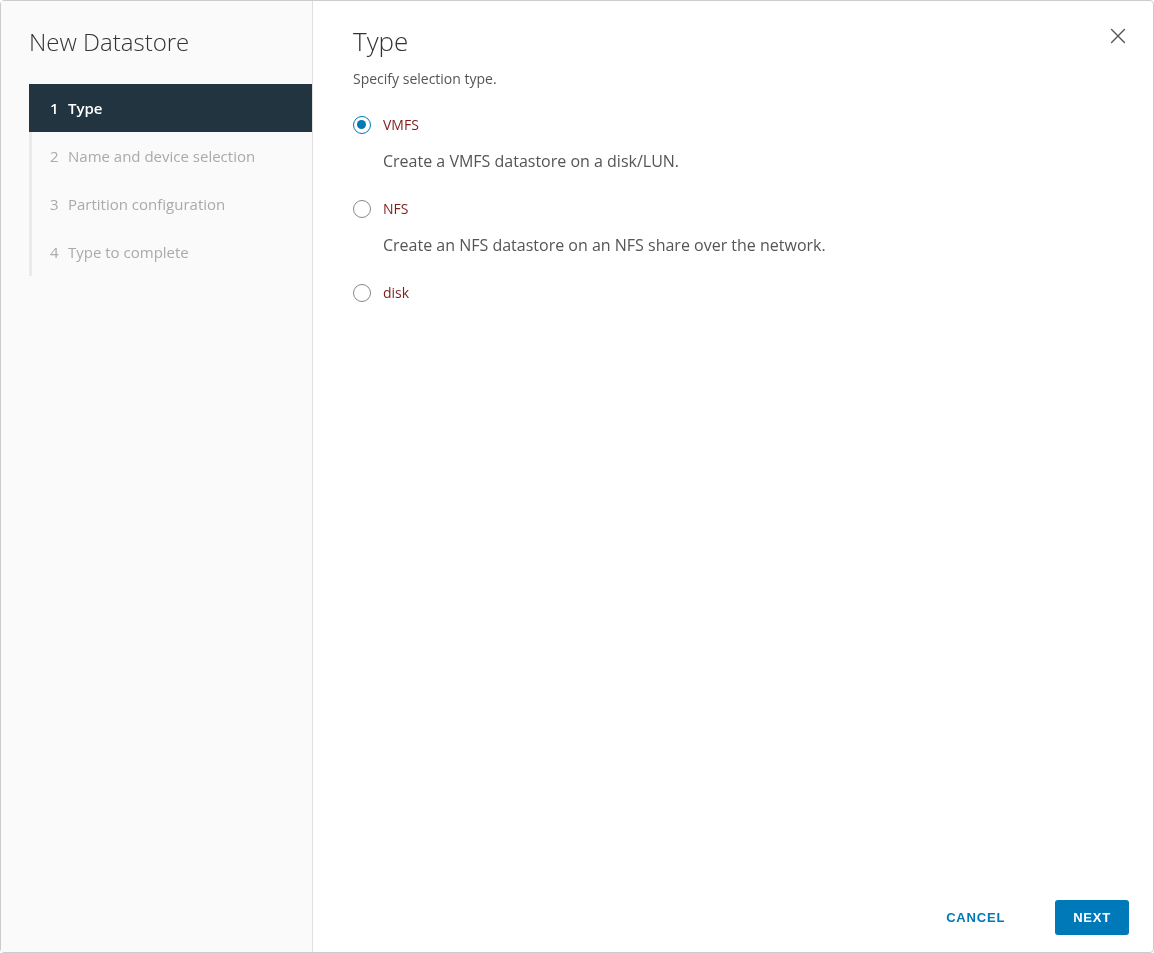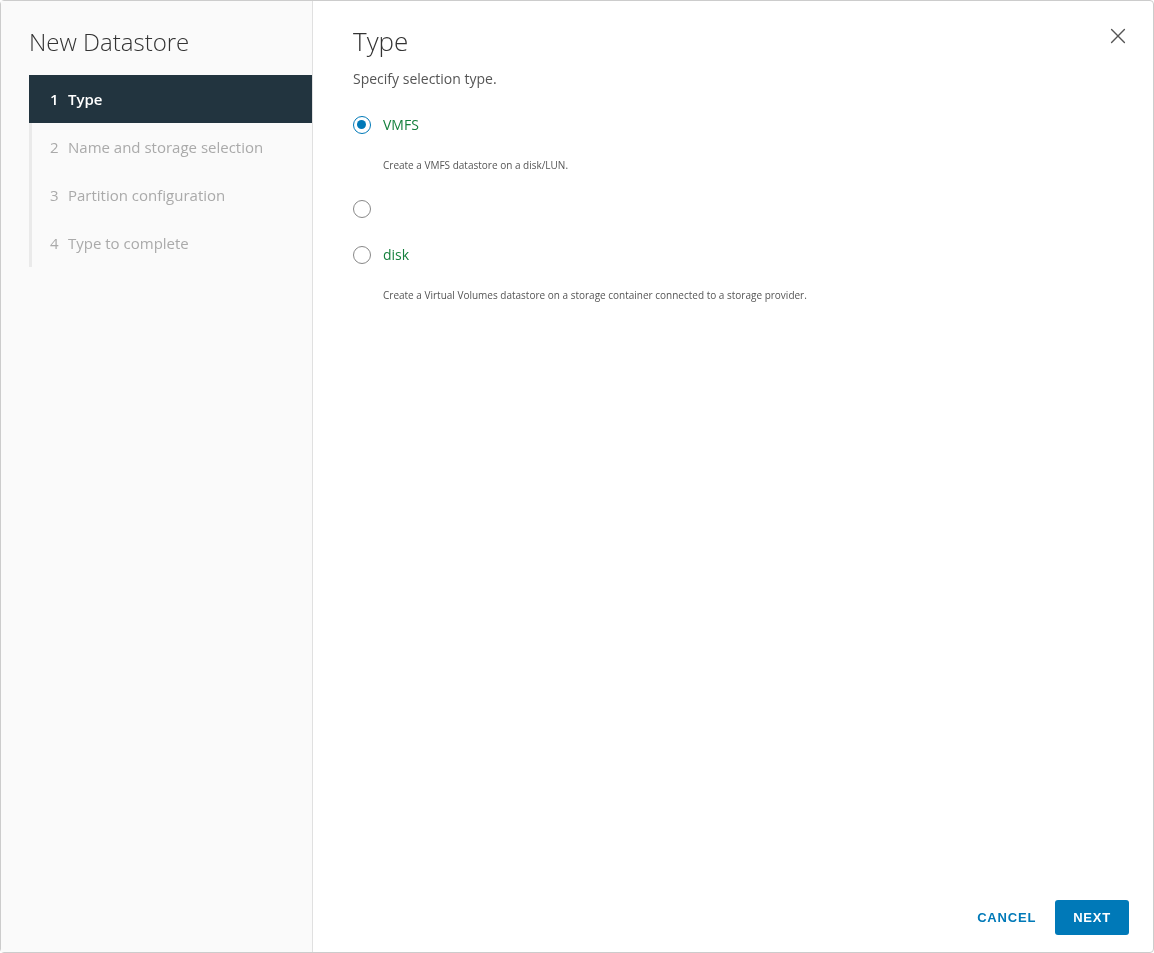--- a/index.html
+++ b/index.html
@@ -24,21 +24,21 @@
       width: 312px;
       flex-shrink: 0;
       background: #fafafa;
       border-right: 1px solid #e0e0e0;
       padding-top: 24px;
     }
     .wizard-title {
       font-size: 24px;
       font-weight: 300;
       color: #333;
-      padding: 0 28px 17px 28px;
+      padding: 0 28px 26px 28px;
     }
     .steps {
       list-style: none;
       border-left: 3px solid #eaeaea;
       margin-left: 28px;
     }
     .step {
       display: flex;
       align-items: center;
       height: 48px;
@@ -118,35 +118,35 @@
       height: 9px;
       background: #0079b8;
       border-radius: 50%;
     }
     .option-body {
       display: flex;
       flex-direction: column;
     }
     .option-label {
       font-size: 14px;
-      color: #15803d;
+      color: #7f1d1d;
       line-height: 18px;
     }
     .option-desc {
-      font-size: 10px;
+      font-size: 16px;
       color: #555;
-      margin-top: 24px;
+      margin-top: 16px;
     }
     .footer {
       height: 70px;
       display: flex;
       align-items: center;
       justify-content: flex-end;
       padding: 0 24px;
-      gap: 1px;
+      gap: 32px;
     }
     .btn {
       font-size: 13px;
       letter-spacing: 0.8px;
       font-weight: 600;
       padding: 10px 18px;
       border-radius: 3px;
       cursor: pointer;
       border: none;
       background: transparent;
@@ -166,21 +166,21 @@
 
   <aside class="sidebar">
     <h1 class="wizard-title">New Datastore</h1>
     <ul class="steps">
       <li class="step active">
         <span class="step-number">1</span>
         <span>Type</span>
       </li>
       <li class="step">
         <span class="step-number">2</span>
-        <span>Name and storage selection</span>
+        <span>Name and device selection</span>
       </li>
       <li class="step">
         <span class="step-number">3</span>
         <span>Partition configuration</span>
       </li>
       <li class="step">
         <span class="step-number">4</span>
         <span>Type to complete</span>
       </li>
     </ul>
@@ -202,27 +202,30 @@
       <div class="option">
         <span class="radio selected"></span>
         <div class="option-body">
           <span class="option-label">VMFS</span>
           <span class="option-desc">Create a VMFS datastore on a disk/LUN.</span>
         </div>
       </div>
 
       <div class="option">
         <span class="radio"></span>
+        <div class="option-body">
+          <span class="option-label">NFS</span>
+          <span class="option-desc">Create an NFS datastore on an NFS share over the network.</span>
+        </div>
       </div>
 
       <div class="option">
         <span class="radio"></span>
         <div class="option-body">
           <span class="option-label">disk</span>
-          <span class="option-desc">Create a Virtual Volumes datastore on a storage container connected to a storage provider.</span>
         </div>
       </div>
     </div>
 
     <div class="footer">
       <button class="btn btn-secondary">CANCEL</button>
       <button class="btn btn-primary">NEXT</button>
     </div>
 
   </main>

